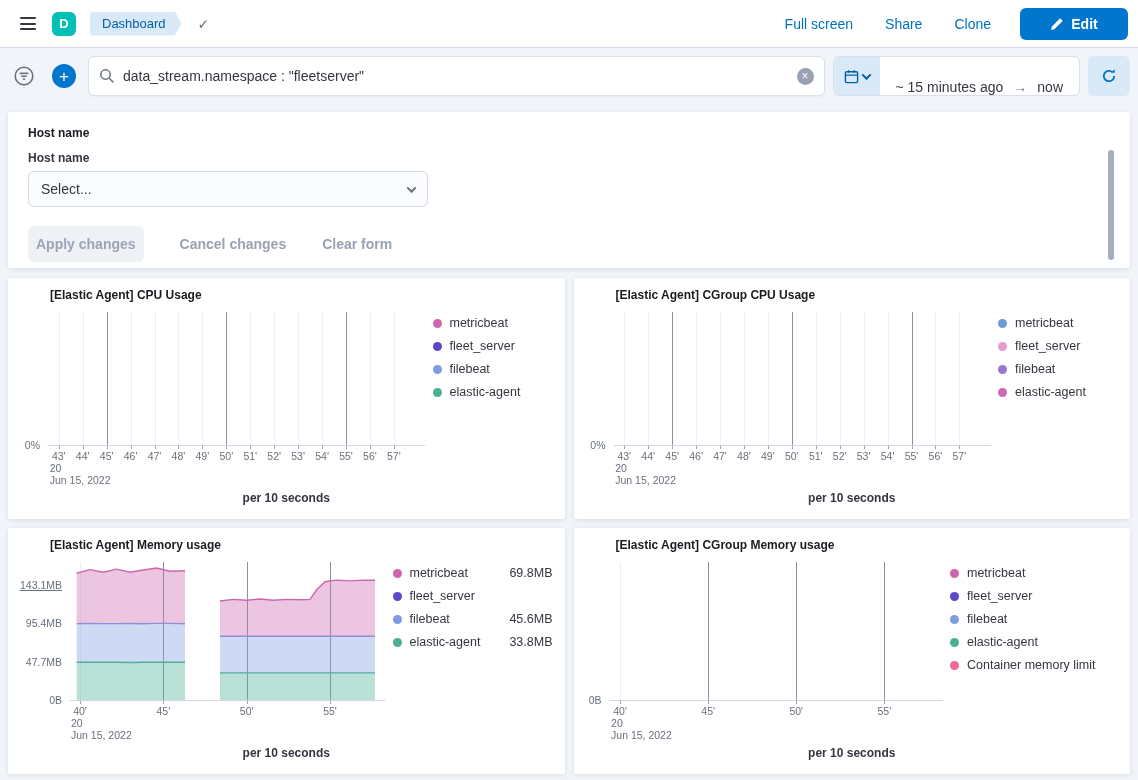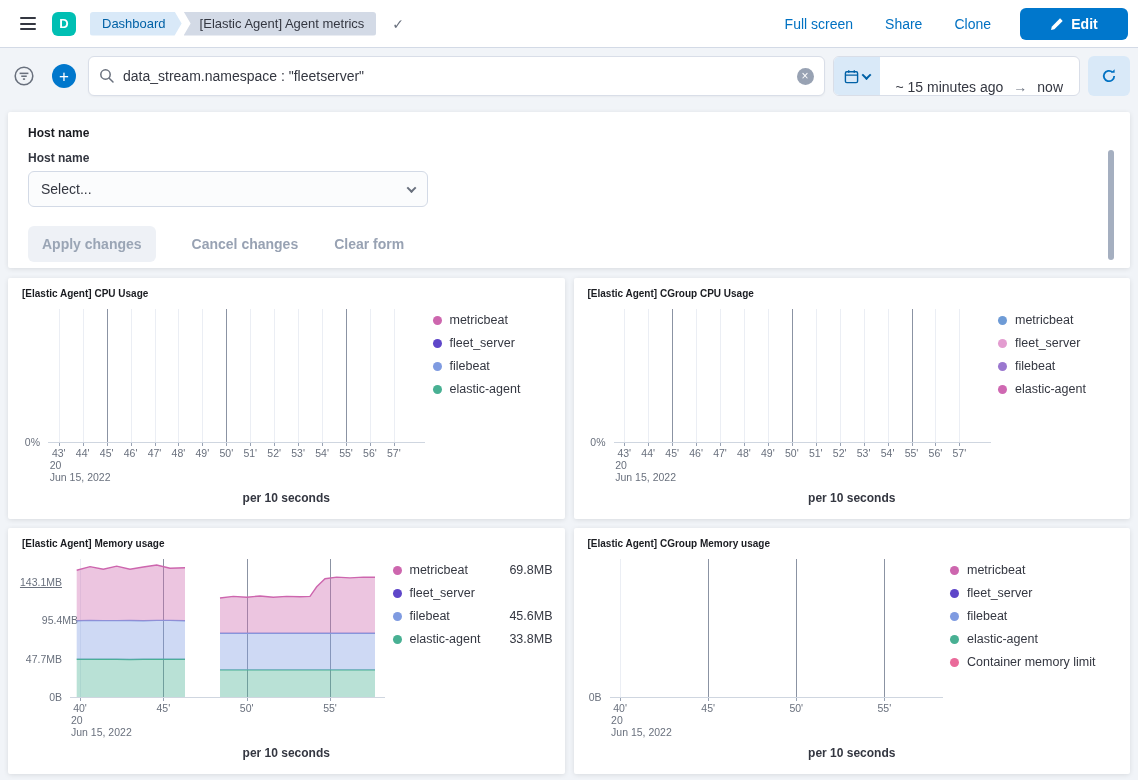--- a/index.html
+++ b/index.html
@@ -58,29 +58,29 @@
   
   .card { background:#fff; border-radius:2px; box-shadow:0 1px 5px rgba(0,0,0,.1); }
   .controls-card { margin:8px 8px 0 8px; height:156px; padding:14px 20px; position:relative; }
   .controls-title { font-size:12px; font-weight:700; color:#1a1c21; }
   .field-label { font-size:12px; font-weight:600; color:#343741; margin-top:11px; }
   .select-box { margin-top:6px; width:400px; height:36px; background:#fbfcfd; border:1px solid #d3dae6;
     border-radius:6px; display:flex; align-items:center; padding:0 12px; cursor:pointer; font-size:14px;
     color:#343741; justify-content:space-between;}
   .btn-row { display:flex; align-items:center; margin-top:19px; gap:36px; }
   .apply-btn { background:#eef1f6; color:#9aa5b5; border:none; border-radius:6px; height:36px;
-    padding:0 14px; font-size:14px; font-weight:600; cursor:pointer;}
+    padding:0 8px; font-size:14px; font-weight:600; cursor:pointer;}
   .text-btn { background:none; border:none; color:#98a2b3; font-size:14px; font-weight:600; cursor:pointer;}
   .scroll-thumb { position:absolute; left:1108px; top:150px; width:6px; height:110px;
     background:#a5afc0; border-radius:3px; cursor:pointer; }
   
   .charts { display:grid; grid-template-columns:1fr 1fr; grid-template-rows:241px 246px;
     gap:9px; padding:10px 8px 0 8px; }
   .panel { display:flex; flex-direction:column; overflow:hidden; }
-  .panel-title { padding:10px 12px 2px 14px; font-size:10px; font-weight:700; color:#1a1c21; }
+  .panel-title { padding:10px 12px 2px 14px; font-size:12px; font-weight:700; color:#1a1c21;margin-left:28px; }
   .panel-body { flex:1; display:flex; padding:0 12px 0 6px; min-height:0; }
   .chart { position:relative; flex:1; min-width:0; }
   .chart .vline { position:absolute; width:1px; background:#ebeef4; }
   .chart .vline.major { background:#8b93a3; }
   .chart .tickmark { position:absolute; width:1px; height:4px; background:#98a2b3; }
   .chart .baseline { position:absolute; height:1px; background:#cfd6e0; }
   .chart .xlab { position:absolute; width:32px; text-align:center; font-size:10.5px; color:#69707d; }
   .chart .ylab { position:absolute; text-align:right; font-size:10.5px; color:#69707d; }
   .chart .datelab { position:absolute; font-size:10.5px; color:#69707d; white-space:nowrap; }
   .legend { padding-top:12px; display:flex; flex-direction:column; gap:9px; flex:none; }
@@ -95,21 +95,20 @@
 
 <header class="topbar">
   <button class="menu-btn" aria-label="menu">
     <span></span>
       <span></span>
       <span></span>
   </button>
   <div class="space-avatar">D</div>
   <nav class="crumbs">
     <span class="crumb first">Dashboard</span>
-    <span class="crumb last">[Elastic Agent] Agent metrics</span>
   </nav>
   <span class="saved-check">✓</span>
   <div class="spacer"></div>
   <a class="top-link">Full screen</a>
   <a class="top-link">Share</a>
   <a class="top-link">Clone</a>
   <button class="edit-btn">
     <svg width="14" height="14" viewBox="0 0 16 16">
         <path d="M11.5 1.5l3 3L5 14l-3.8.8L2 11z" fill="#fff"></path>
       </svg>
@@ -341,21 +340,21 @@
           <div class="tickmark" style="left: 149.333px; top: 146px;"></div>
           <div class="xlab" style="left: 133.333px; top: 151px;">45'</div>
           <div class="vline major" style="left: 232.667px; top: 8px; height: 138px;"></div>
           <div class="tickmark" style="left: 232.667px; top: 146px;"></div>
           <div class="xlab" style="left: 216.667px; top: 151px;">50'</div>
           <div class="vline major" style="left: 316px; top: 8px; height: 138px;"></div>
           <div class="tickmark" style="left: 316px; top: 146px;"></div>
           <div class="xlab" style="left: 300px; top: 151px;">55'</div>
           <div class="baseline" style="left: 56px; top: 146px; width: 315px;"></div>
           <div class="ylab" style="left: 0px; width: 48px; top: 25.1872px; text-decoration: underline;">143.1MB</div>
-          <div class="ylab" style="left: 16px; width: 48px; top: 63.4581px;">95.4MB</div>
+          <div class="ylab" style="left: 0px; width: 48px; top: 63.4581px;">95.4MB</div>
           <div class="ylab" style="left: 0px; width: 48px; top: 101.729px;">47.7MB</div>
           <div class="ylab" style="left: 0px; width: 48px; top: 140px;">0B</div>
           <div class="datelab" style="left: 57px; top: 163px;">20</div>
           <div class="datelab" style="left: 57px; top: 175px;">Jun 15, 2022</div>
           <svg width="379" height="192" style="position: absolute; left: 0px; top: 0px;">
             <path d="M62.7 108.3 L76.0 108.3 L89.3 108.1 L102.7 108.3 L116.0 108.5 L129.3 108.3 L142.7 108.1 L156.0 108.3 L171.0 108.3 L171.0 146.0 L156.0 146.0 L142.7 146.0 L129.3 146.0 L116.0 146.0 L102.7 146.0 L89.3 146.0 L76.0 146.0 L62.7 146.0 Z" fill="#48b093" fill-opacity="0.38"></path>
             <path d="M62.7 108.3 L76.0 108.3 L89.3 108.1 L102.7 108.3 L116.0 108.5 L129.3 108.3 L142.7 108.1 L156.0 108.3 L171.0 108.3 " fill="none" stroke="#48b093" stroke-width="1.4"></path>
             <path d="M62.7 69.8 L76.0 69.4 L89.3 69.6 L102.7 69.6 L116.0 69.5 L129.3 69.8 L142.7 69.4 L156.0 69.4 L171.0 69.8 L171.0 108.3 L156.0 108.3 L142.7 108.1 L129.3 108.3 L116.0 108.5 L102.7 108.3 L89.3 108.1 L76.0 108.3 L62.7 108.3 Z" fill="#7f9be1" fill-opacity="0.38"></path>
             <path d="M62.7 69.8 L76.0 69.4 L89.3 69.6 L102.7 69.6 L116.0 69.5 L129.3 69.8 L142.7 69.4 L156.0 69.4 L171.0 69.8 " fill="none" stroke="#7f9be1" stroke-width="1.4"></path>
             <path d="M62.7 19.2 L76.0 15.6 L89.3 18.3 L102.7 15.1 L116.0 18.2 L129.3 16.0 L142.7 14.0 L156.0 17.2 L171.0 16.8 L171.0 69.8 L156.0 69.4 L142.7 69.4 L129.3 69.8 L116.0 69.5 L102.7 69.6 L89.3 69.6 L76.0 69.4 L62.7 69.8 Z" fill="#cd66ae" fill-opacity="0.38"></path>

